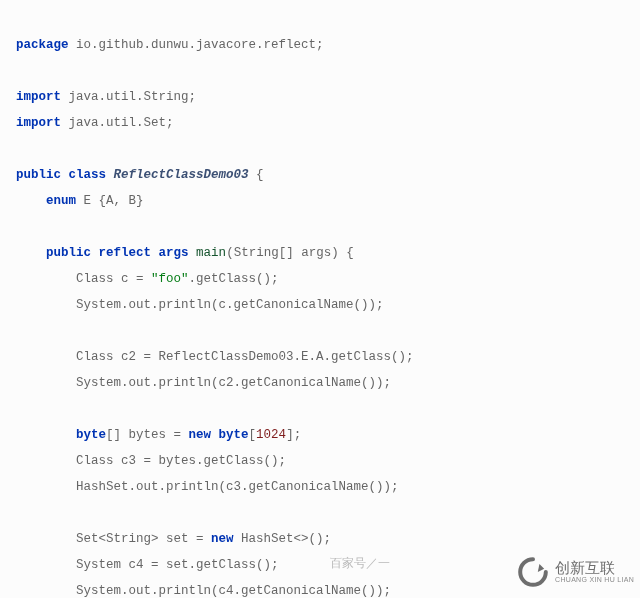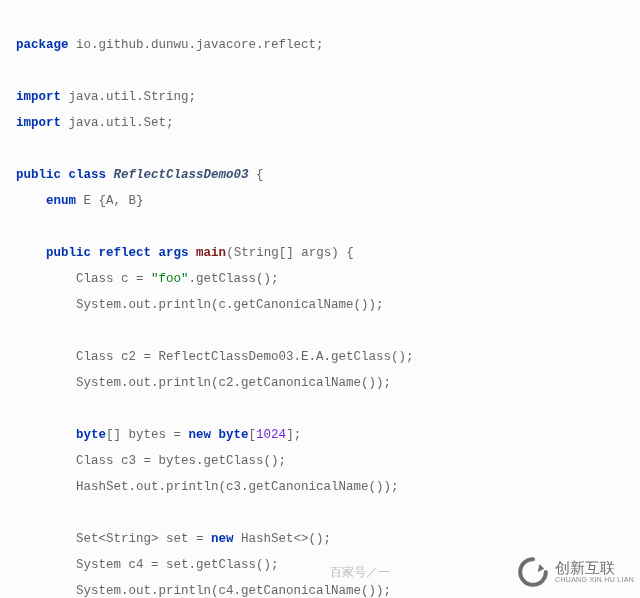--- a/index.html
+++ b/index.html
@@ -11,23 +11,23 @@
       font-size: 12.5px;
       line-height: 26px;
       color: #666;
       padding: 6px 0 0 16px;
       overflow: hidden;
       position: relative;
     }
     .code-block { white-space: pre; }
     .kw { color: #0033b3; font-weight: bold; margin-top: 23px; } 
     .cls { color: #3c5074; font-weight: bold; font-style: italic; } 
-    .mth { color: #7f1d1d; font-weight: bold; } 
+    .mth { color: #14532d; font-weight: normal; } 
     .str { color: #067d17; font-weight: normal; } 
-    .num { color: #6d28d9; font-weight: normal; text-align: right; } 
+    .num { color: #7f1d1d; font-weight: normal; text-align: right; } 
     .plain { color: #666; margin-top: 36px; }
 
     .watermark-right {
       position: absolute;
       right: 6px;
       bottom: 10px;
       display: flex;
       align-items: center;
       gap: 6px;
     }
@@ -42,21 +42,21 @@
       font-size: 7px;
       color: #8a8a8a;
       letter-spacing: 0.3px;
     }
     .wm-text-stack { display:flex; flex-direction:column; line-height:1.1; }
     .wm-logo {
       width: 32px; height: 32px;
     }
     .watermark-center {
       position: absolute;
-      bottom: 13px;
+      bottom: 22px;
       left: 330px;
       font-family: "Microsoft YaHei", sans-serif;
       font-size: 12px;
       color: #b8b8b8;
     }
   </style>
 </head>
 <body>
 
 <div class="code-block">

